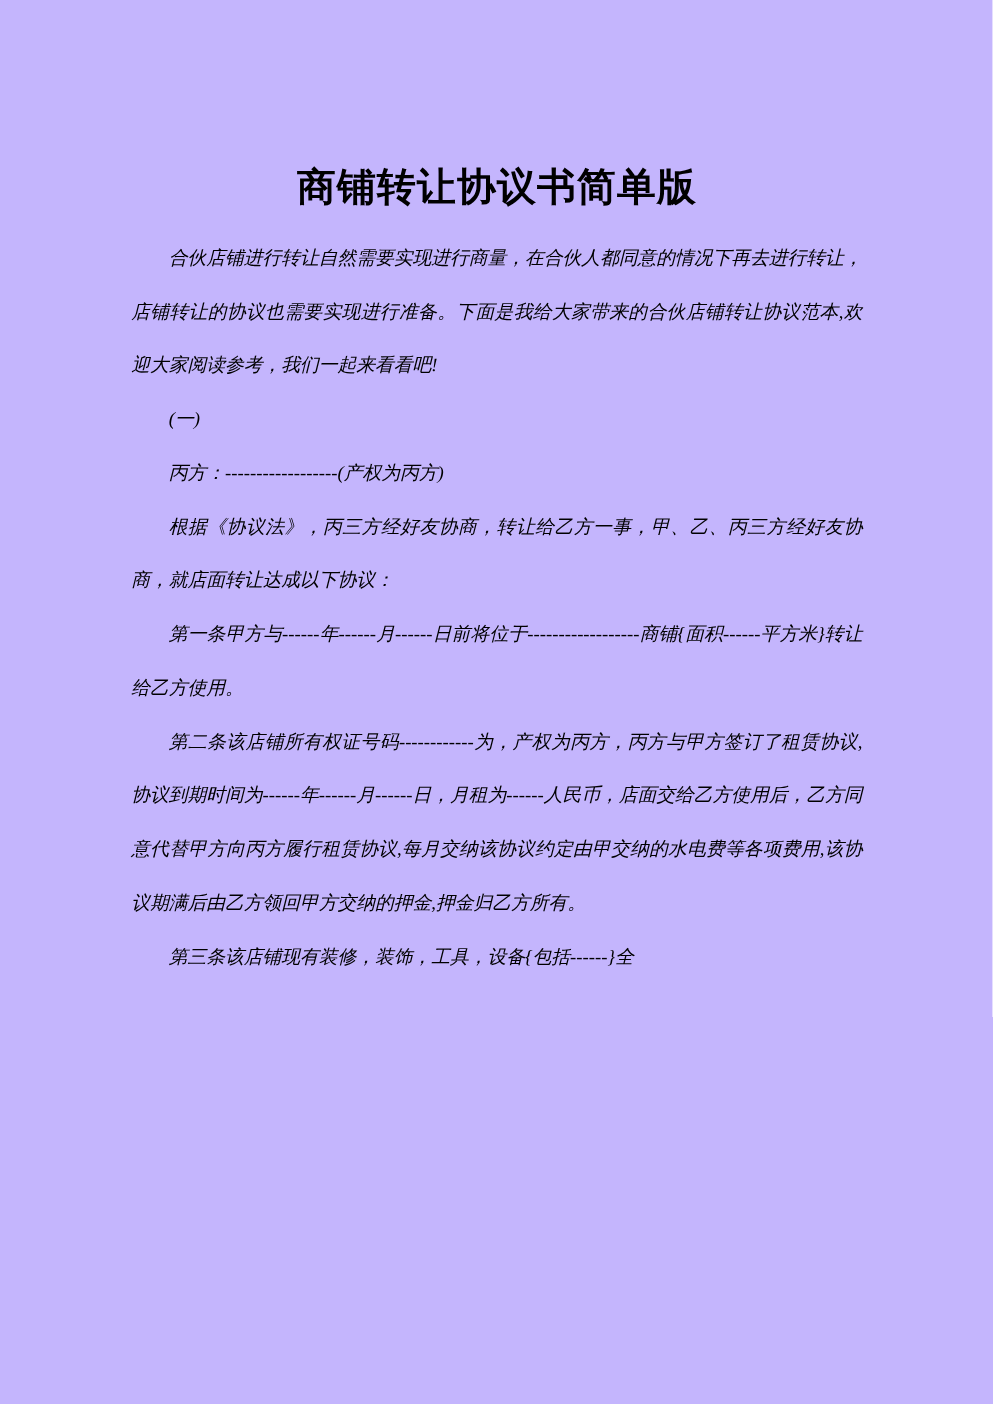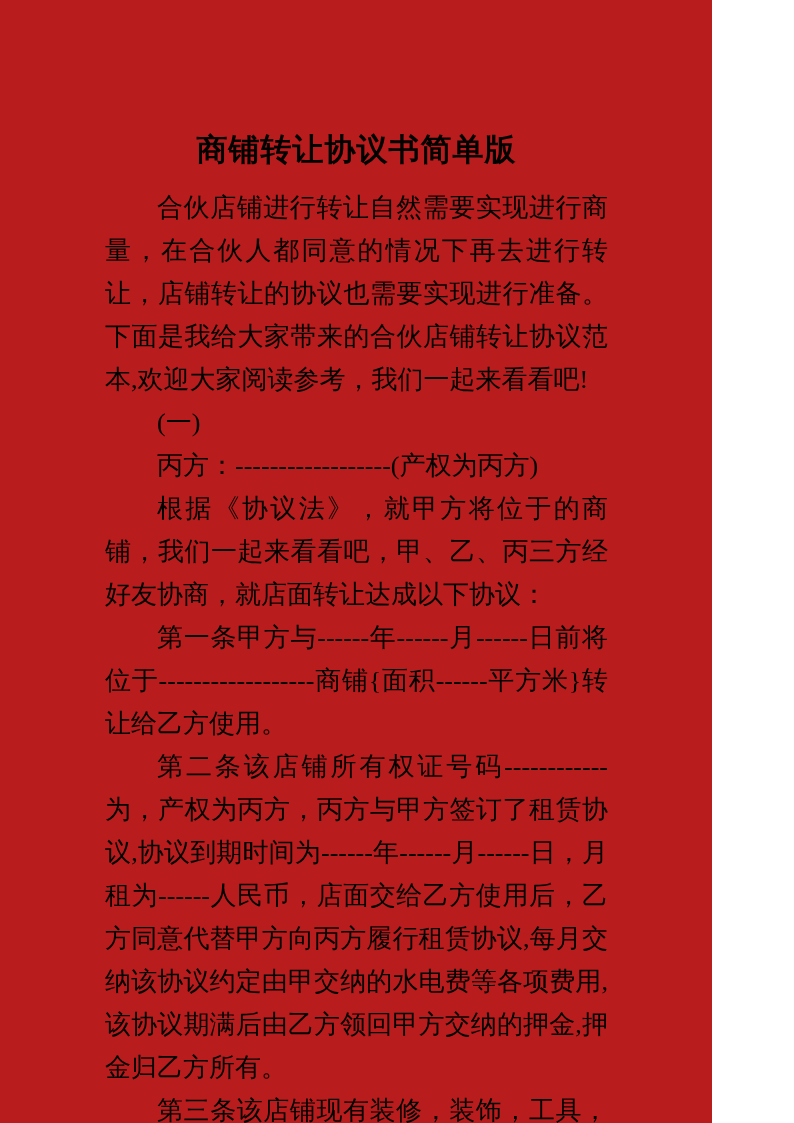--- a/index.html
+++ b/index.html
@@ -9,52 +9,53 @@
   }
   body {
     width: 794px;
     height: 1123px;
     font-family: "Liberation Serif", "DejaVu Serif", serif;
     color: #000000;
     overflow: hidden;
   }
   .page {
     box-sizing: border-box;
-    width: 712px;
+    width: 794px;
     height: 1123px;
-    background: #b91c1c;
+    background: #c4b5fd;
     padding: 126px 104px 40px 105px;
     overflow: hidden;
   }
   .doc-title {
     margin: 0 0 13px 0;
     font-size: 31px;
     line-height: 47px;
     font-weight: bold;
     text-align: center;
     letter-spacing: 1px;
   }
   .doc-body p {
     margin: 0;
-    font-size: 26px;
+    font-size: 15px;
     line-height: 43px;
     text-align: justify;
     text-justify: inter-character;
     text-indent: 2em;
     word-break: break-all;
+    font-style: italic;
   }
 </style>
 </head>
 <body>
 
 <div class="page">
   <h1 class="doc-title">商铺转让协议书简单版</h1>
 
   <div class="doc-body">
     <p>合伙店铺进行转让自然需要实现进行商量，在合伙人都同意的情况下再去进行转让，店铺转让的协议也需要实现进行准备。下面是我给大家带来的合伙店铺转让协议范本,欢迎大家阅读参考，我们一起来看看吧!</p>
     <p>(一)</p>
     <p>丙方：------------------(产权为丙方)</p>
-    <p>根据《协议法》，就甲方将位于的商铺，我们一起来看看吧，甲、乙、丙三方经好友协商，就店面转让达成以下协议：</p>
+    <p>根据《协议法》，丙三方经好友协商，转让给乙方一事，甲、乙、丙三方经好友协商，就店面转让达成以下协议：</p>
     <p>第一条甲方与------年------月------日前将位于------------------商铺{面积------平方米}转让给乙方使用。</p>
     <p>第二条该店铺所有权证号码------------为，产权为丙方，丙方与甲方签订了租赁协议,协议到期时间为------年------月------日，月租为------人民币，店面交给乙方使用后，乙方同意代替甲方向丙方履行租赁协议,每月交纳该协议约定由甲交纳的水电费等各项费用,该协议期满后由乙方领回甲方交纳的押金,押金归乙方所有。</p>
     <p>第三条该店铺现有装修，装饰，工具，设备{包括------}全</p>
   </div>
 </div>
 
 </body></html>

